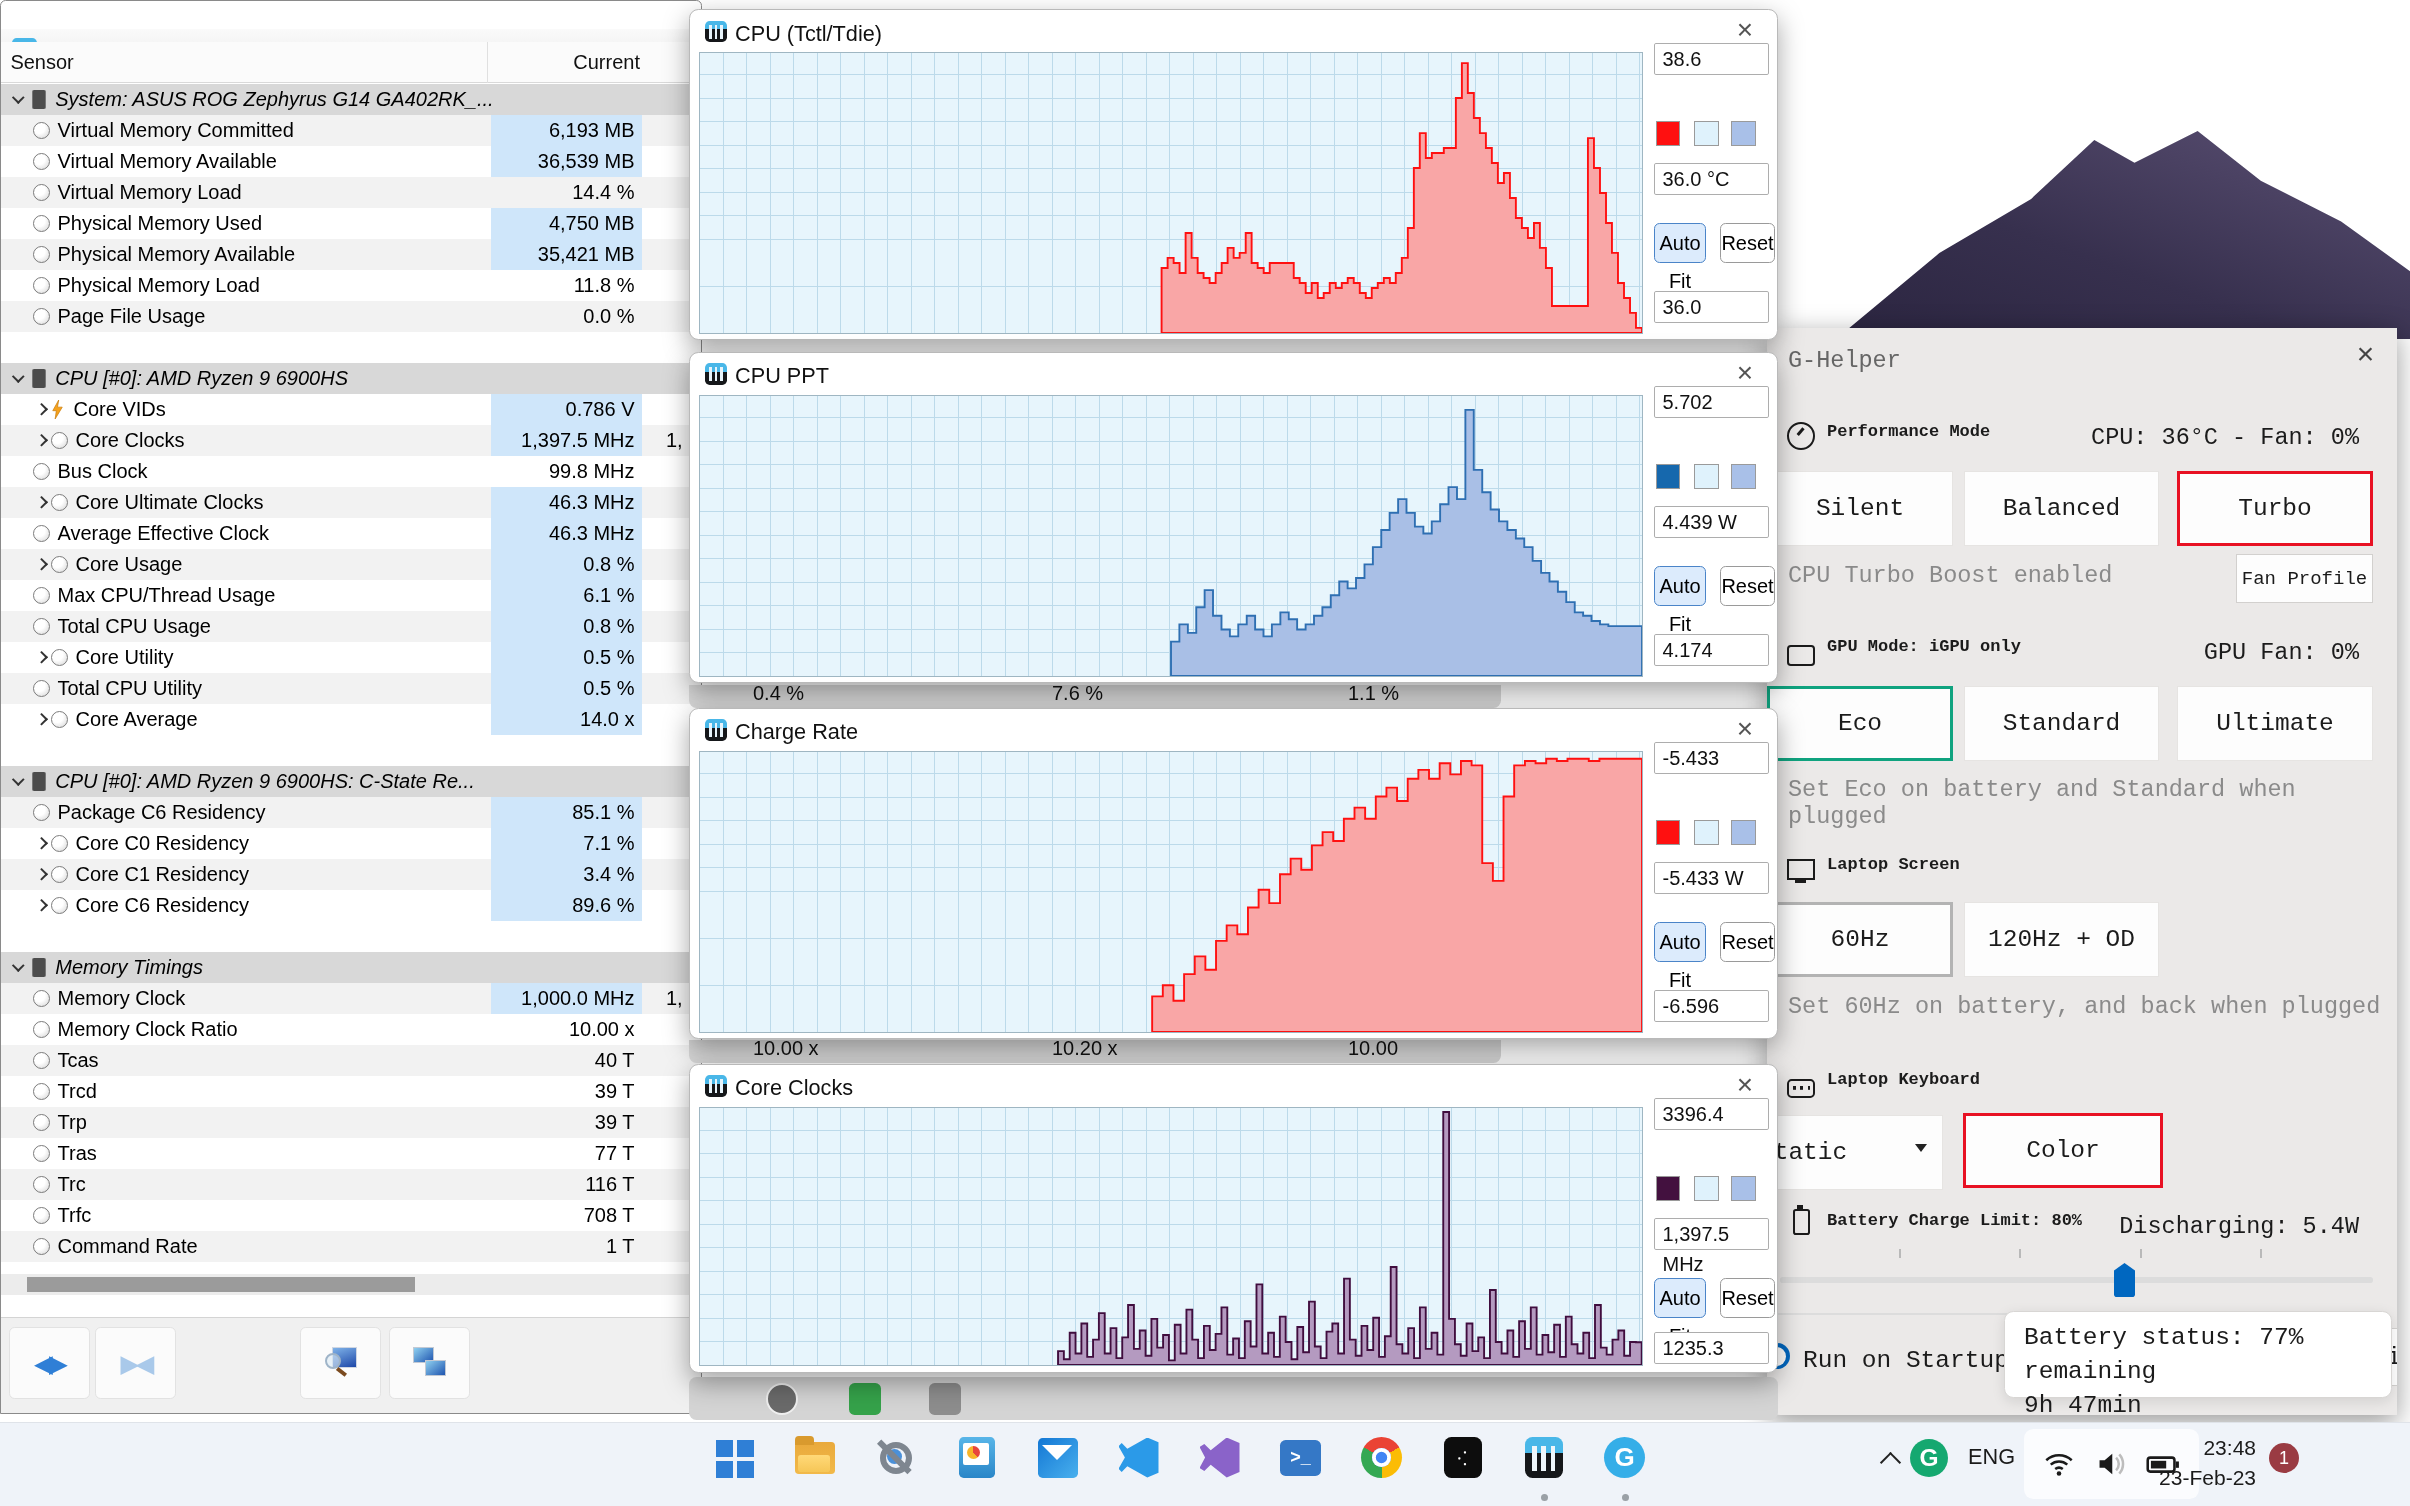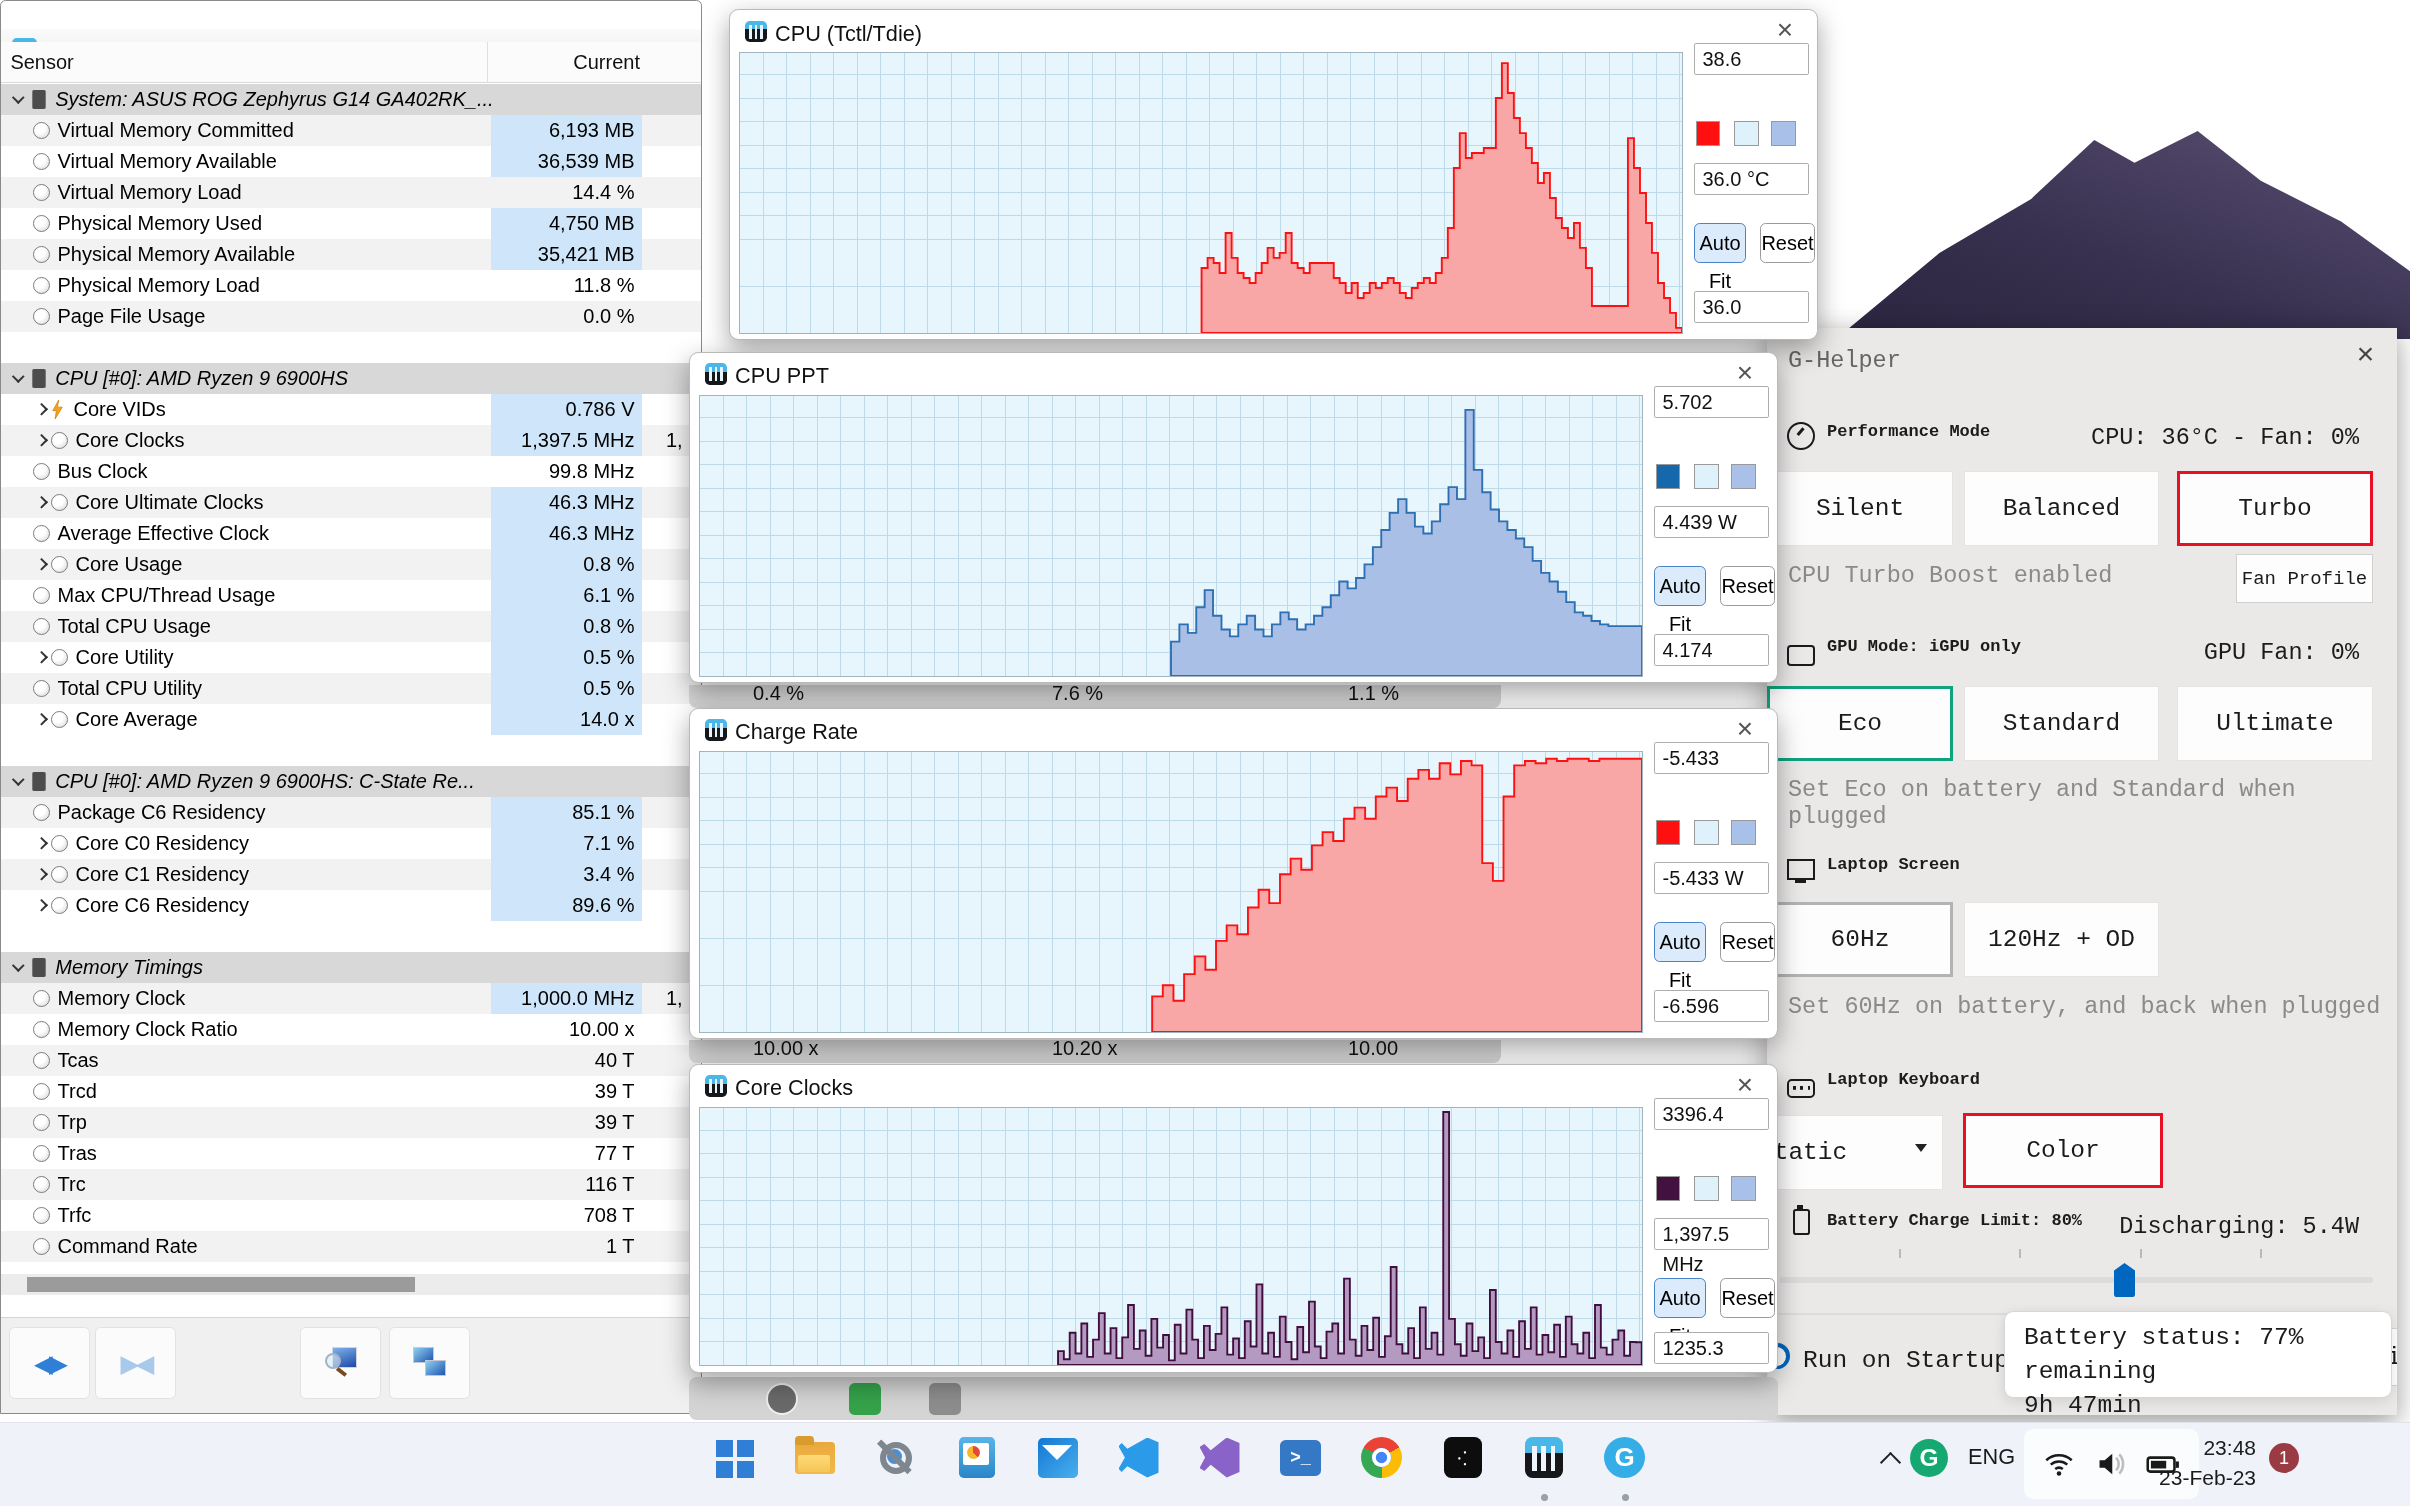--- a/index.html
+++ b/index.html
@@ -447,21 +447,21 @@
       <div class="fbtn" style="left:388px">
         <span class="monicon">
             <span class="m1"></span>
             <span class="m2"></span>
           </span>
       </div>
 
     </div>
   </div>
 
-  <div class="gwin" style="top:9.4px;height:331px;margin-left:40px;">
+  <div class="gwin" style="top:9.4px;height:331px;">
     <span class="hwicon"></span>
     <span class="gt">CPU (Tctl/Tdie)</span>
     <span class="gclose">×</span>
     <div class="plot">
         <svg width="942" height="280" viewBox="0 0 1000 297">
           <path d="M490.0,297L490.0,228.1L496.4,228.1L496.4,217.4L502.8,217.4L502.8,222.8L509.1,222.8L509.1,233.4L515.5,233.4L515.5,190.9L521.9,190.9L521.9,217.4L528.3,217.4L528.3,233.4L534.6,233.4L534.6,238.7L541.0,238.7L541.0,244.0L547.4,244.0L547.4,233.4L553.8,233.4L553.8,222.8L560.1,222.8L560.1,206.8L566.5,206.8L566.5,217.4L572.9,217.4L572.9,212.1L579.3,212.1L579.3,190.9L585.6,190.9L585.6,222.8L592.0,222.8L592.0,228.1L598.4,228.1L598.4,233.4L604.8,233.4L604.8,222.8L611.1,222.8L611.1,222.8L617.5,222.8L617.5,222.8L623.9,222.8L623.9,222.8L630.3,222.8L630.3,238.7L636.6,238.7L636.6,244.0L643.0,244.0L643.0,254.6L649.4,254.6L649.4,244.0L655.8,244.0L655.8,259.9L662.1,259.9L662.1,254.6L668.5,254.6L668.5,244.0L674.9,244.0L674.9,249.3L681.3,249.3L681.3,244.0L687.6,244.0L687.6,238.7L694.0,238.7L694.0,244.0L700.4,244.0L700.4,254.6L706.8,254.6L706.8,259.9L713.1,259.9L713.1,249.3L719.5,249.3L719.5,244.0L725.9,244.0L725.9,238.7L732.3,238.7L732.3,244.0L738.6,244.0L738.6,233.4L745.0,233.4L745.0,217.4L751.4,217.4L751.4,185.6L757.8,185.6L757.8,122.0L764.1,122.0L764.1,84.9L770.5,84.9L770.5,111.4L776.9,111.4L776.9,106.1L783.3,106.1L783.3,106.1L789.6,106.1L789.6,100.8L796.0,100.8L796.0,100.8L802.4,100.8L802.4,47.7L808.8,47.7L808.8,10.6L815.1,10.6L815.1,42.4L821.5,42.4L821.5,68.9L827.9,68.9L827.9,84.9L834.3,84.9L834.3,100.8L840.6,100.8L840.6,116.7L847.0,116.7L847.0,137.9L853.4,137.9L853.4,127.3L859.8,127.3L859.8,153.8L866.1,153.8L866.1,175.0L872.5,175.0L872.5,185.6L878.9,185.6L878.9,196.2L885.3,196.2L885.3,180.3L891.6,180.3L891.6,206.8L898.0,206.8L898.0,228.1L904.4,228.1L904.4,268.4L910.8,268.4L910.8,268.4L917.1,268.4L917.1,268.4L923.5,268.4L923.5,268.4L929.9,268.4L929.9,268.4L936.3,268.4L936.3,268.4L942.6,268.4L942.6,90.2L949.0,90.2L949.0,122.0L955.4,122.0L955.4,148.5L961.8,148.5L961.8,180.3L968.1,180.3L968.1,212.1L974.5,212.1L974.5,244.0L980.9,244.0L980.9,259.9L987.3,259.9L987.3,275.8L993.6,275.8L993.6,291.7L1000.0,291.7L1000,297Z" fill="#f9a6a6" stroke="#ff1010" stroke-width="2"></path>
         </svg>
       </div>
     <div class="gmax">38.6</div>
     <div class="gsw">

